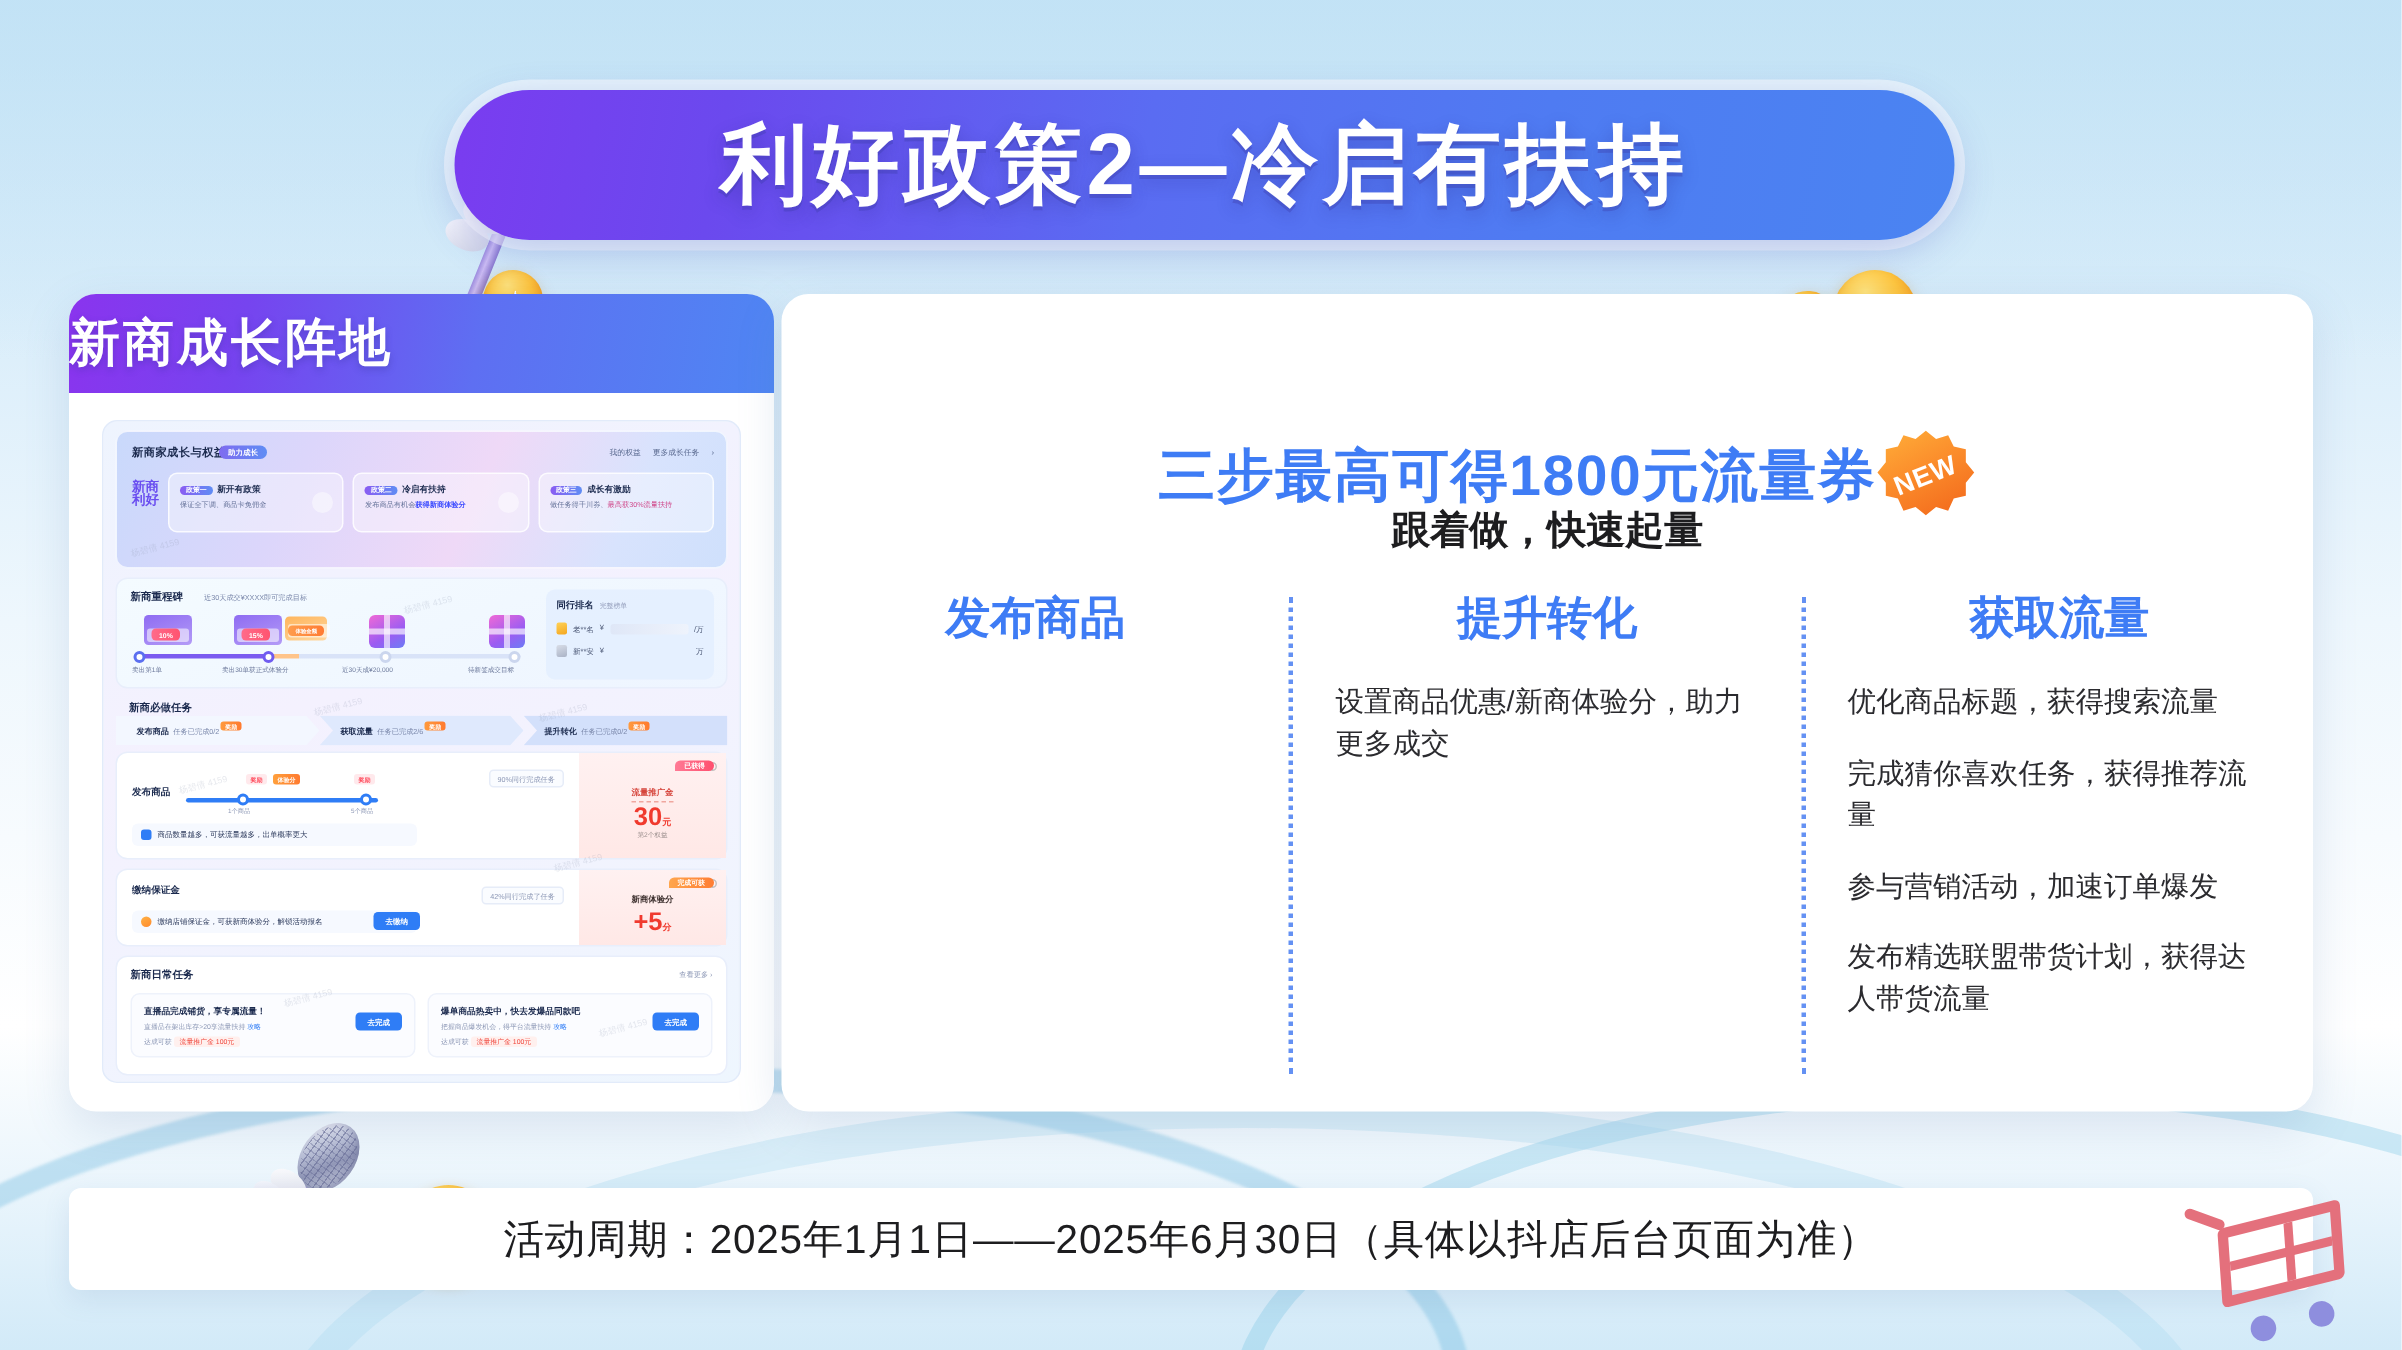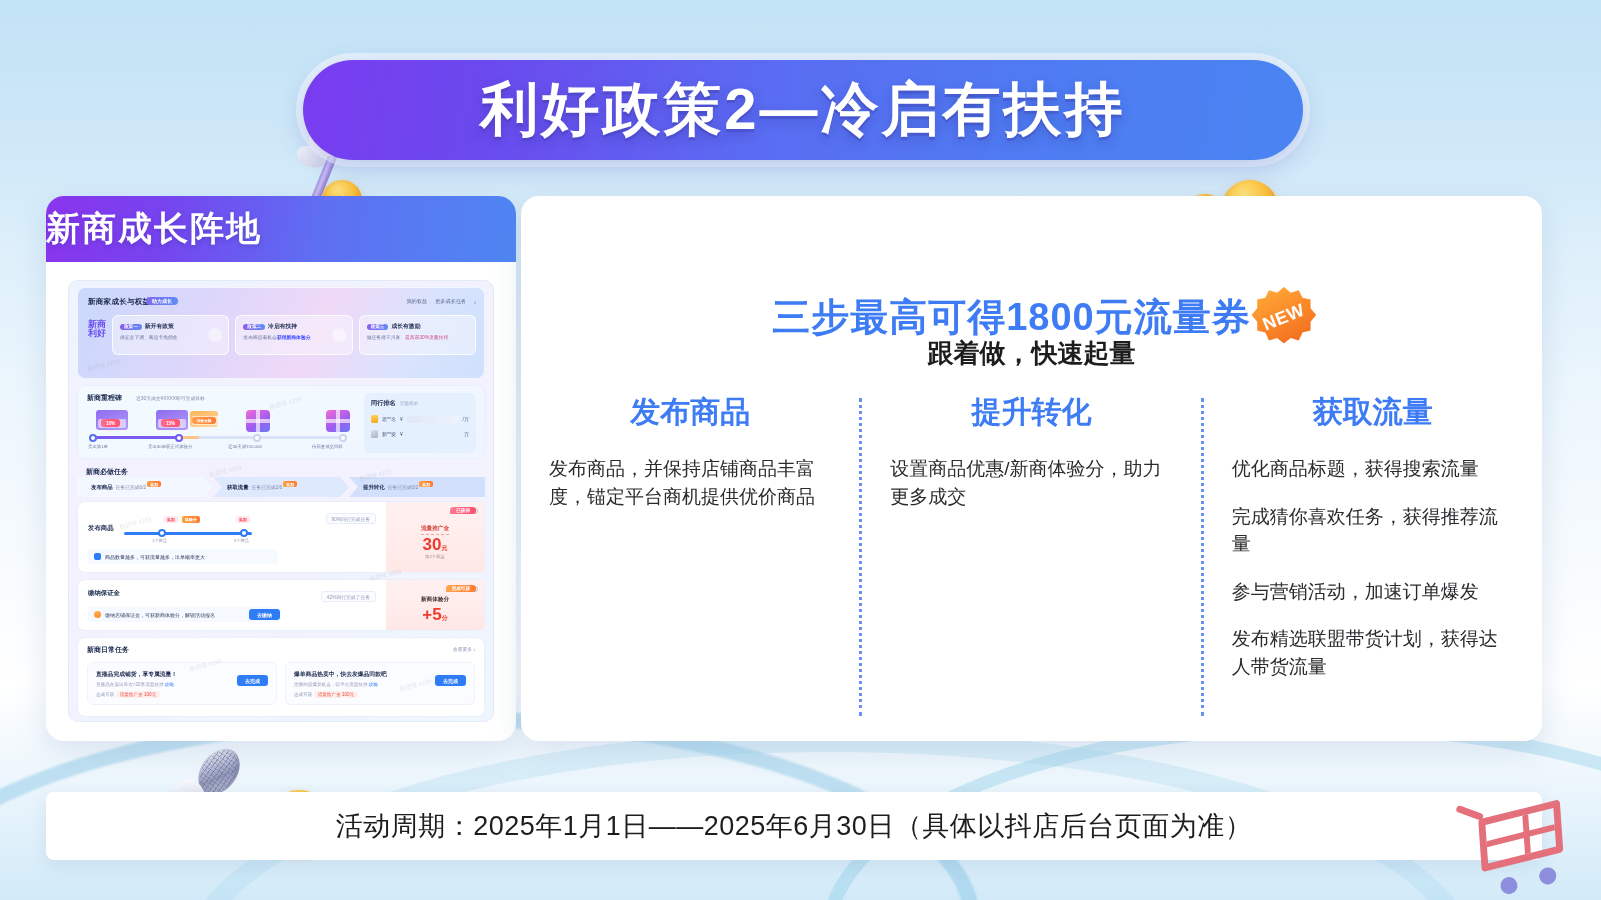--- a/index.html
+++ b/index.html
@@ -431,21 +431,20 @@
         <path fill="url(#ng)" d="M50 2 L61 11 L74 7 L80 19 L93 22 L93 36 L102 47 L93 58 L93 72 L80 75 L74 88 L61 84 L50 93 L39 84 L26 88 L20 75 L7 72 L7 58 L-2 47 L7 36 L7 22 L20 19 L26 7 L39 11 Z" transform="scale(0.94) translate(3,3)"></path>
       </svg>
       <span>NEW</span>
     </div>
   </div>
   <div class="r-h2">跟着做，快速起量</div>
 
   <div class="r-cols">
     <div class="r-col">
       <h3>发布商品</h3>
-      <div class="bullet">发布商品，并保持店铺商品丰富度，锚定平台商机提供优价商品</div>
     </div>
     <div class="r-div"></div>
     <div class="r-col">
       <h3>提升转化</h3>
       <div class="bullet">设置商品优惠/新商体验分，助力更多成交</div>
     </div>
     <div class="r-div"></div>
     <div class="r-col">
       <h3>获取流量</h3>
       <div class="bullet">优化商品标题，获得搜索流量</div>

